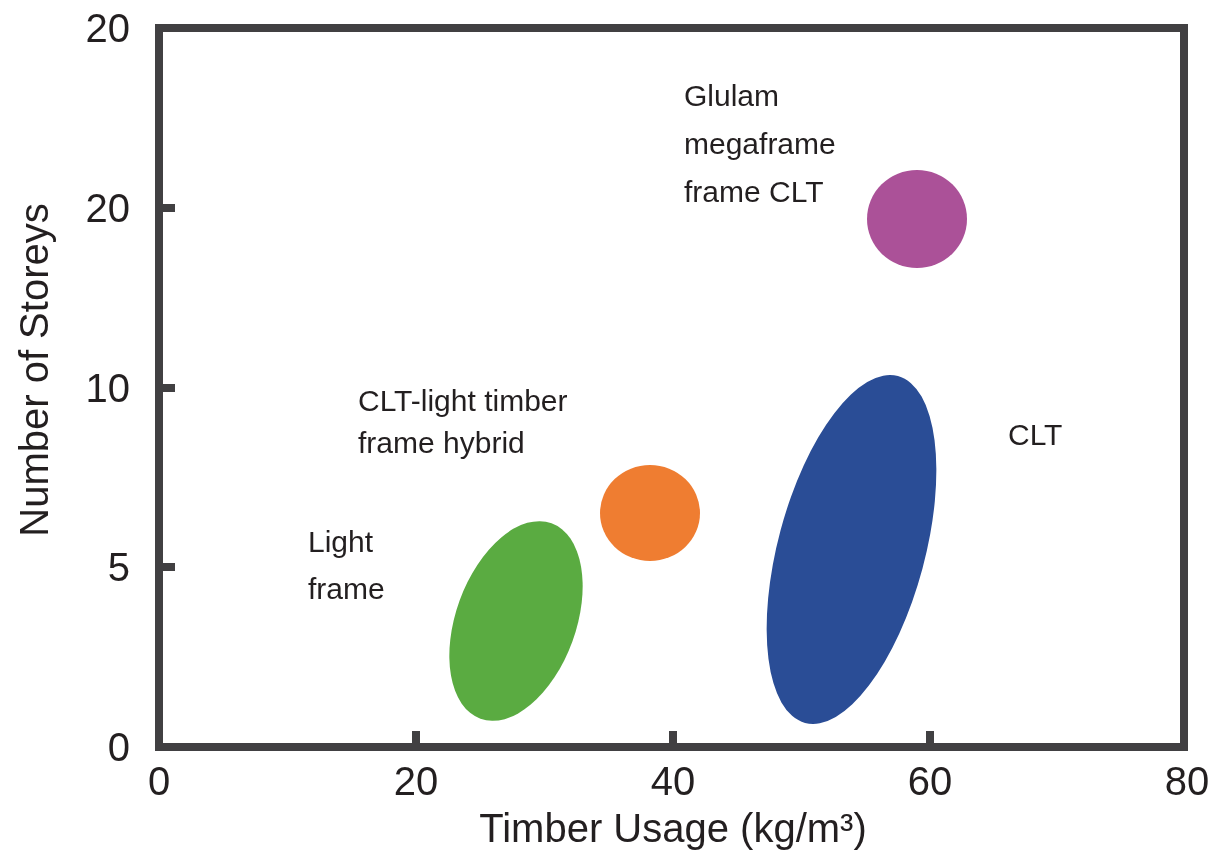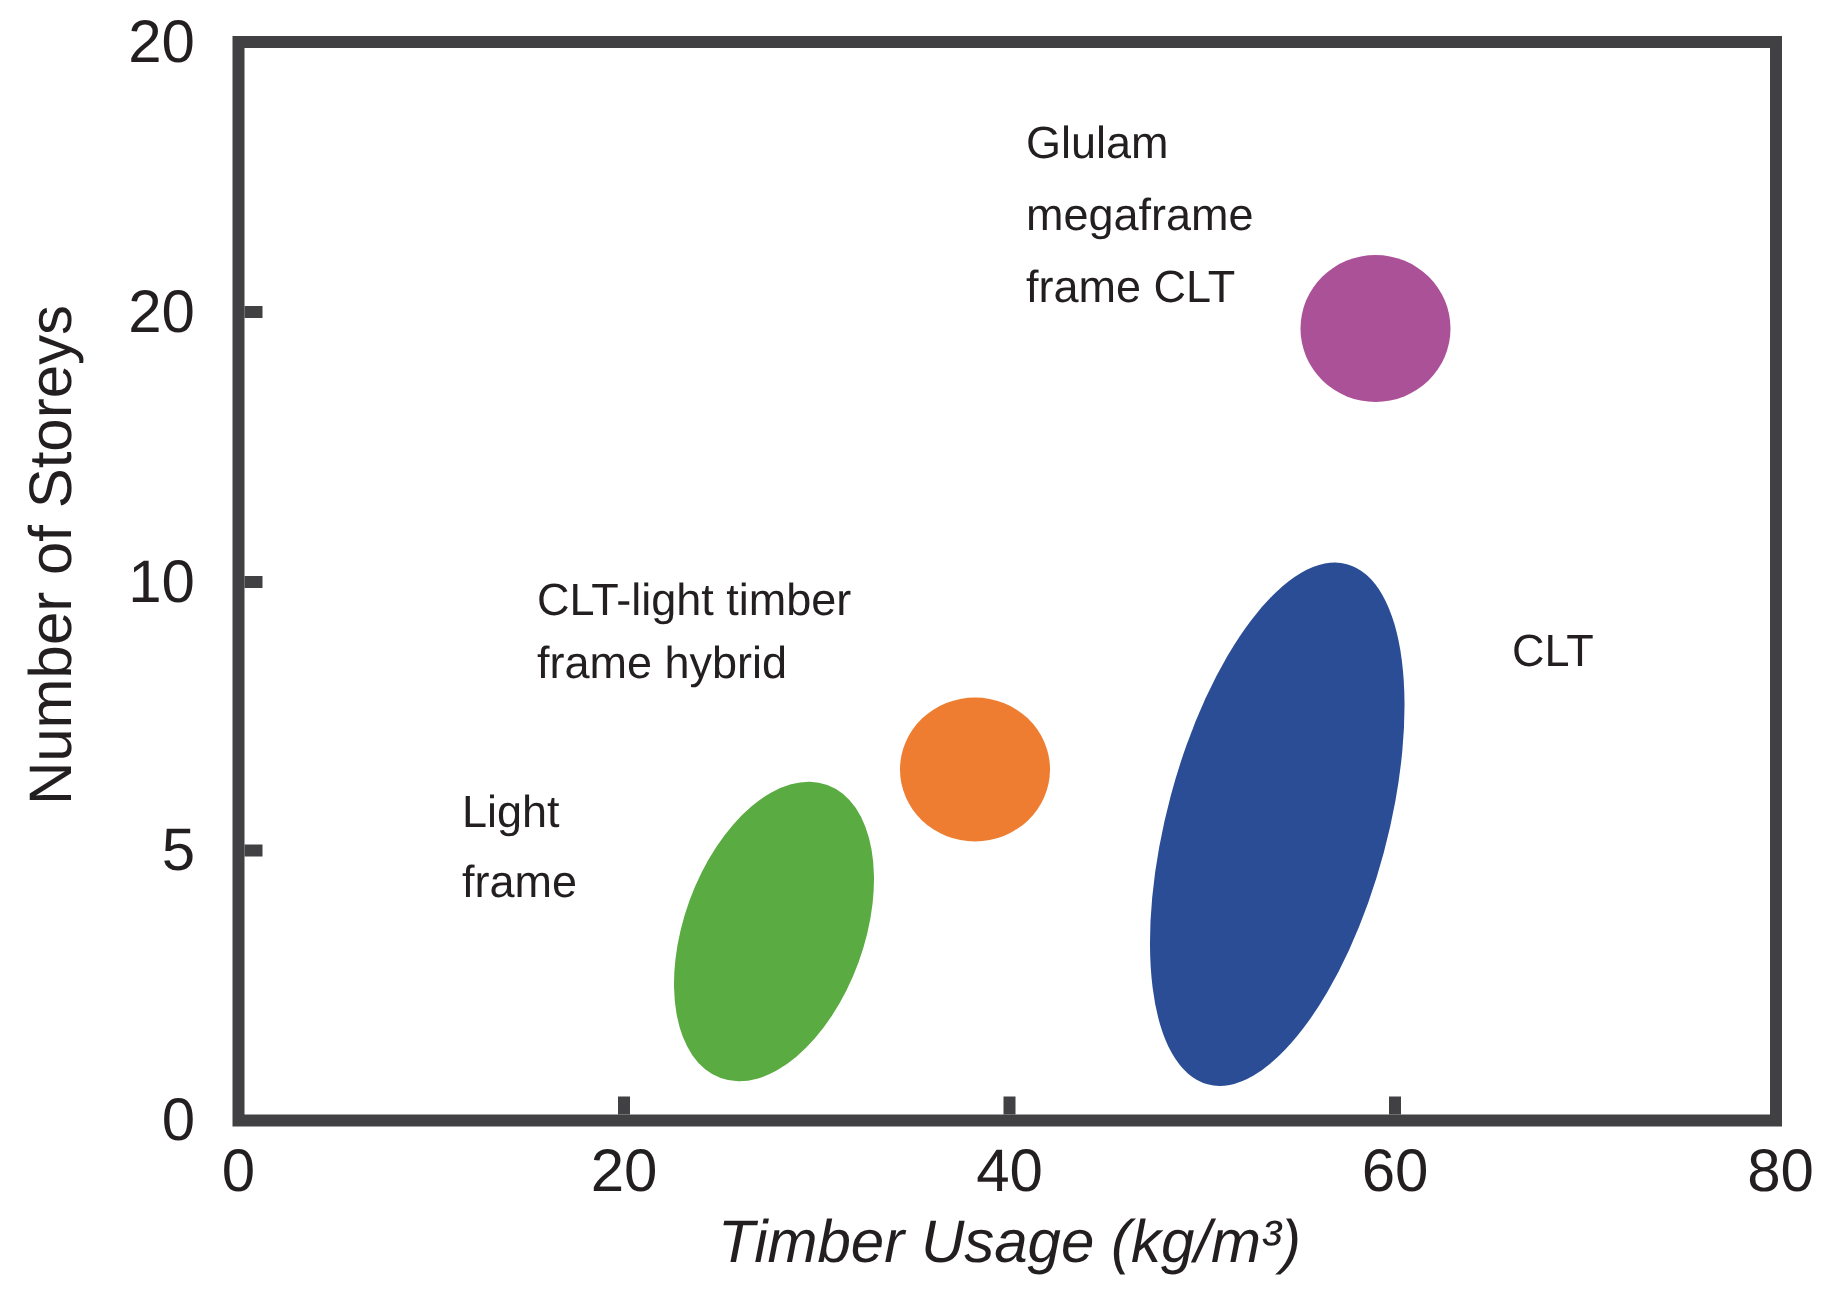--- a/index.html
+++ b/index.html
@@ -17,21 +17,21 @@
   .ytick-label { position:absolute; width:130px; left:0; text-align:right; font-size:40px; line-height:44px; }
   .blob { position:absolute; border-radius:50%; }
   .plot-label { position:absolute; font-size:30px; white-space:nowrap; }
   .plot-label span { display:block; }
   .lbl-glulam { left:684px; top:72px;  line-height:48px; }
   .lbl-hybrid { left:358px; top:380px; line-height:42px; }
   .lbl-light  { left:308px; top:518px; line-height:47px; }
   .lbl-clt    { left:1008px; top:414px; line-height:42px; }
   .x-title {
     position:absolute; left:353px; top:806px; width:640px; text-align:center;
-    font-size:40px; line-height:44px;font-style:italic;
+    font-size:40px; line-height:44px;
   }
   .y-title {
     position:absolute; left:12px; top:370px; white-space:nowrap;
     font-size:40px; line-height:44px;
     transform:rotate(-90deg) translateX(-50%); transform-origin:0 0;
   }
 </style>
 </head>
 <body>
 

